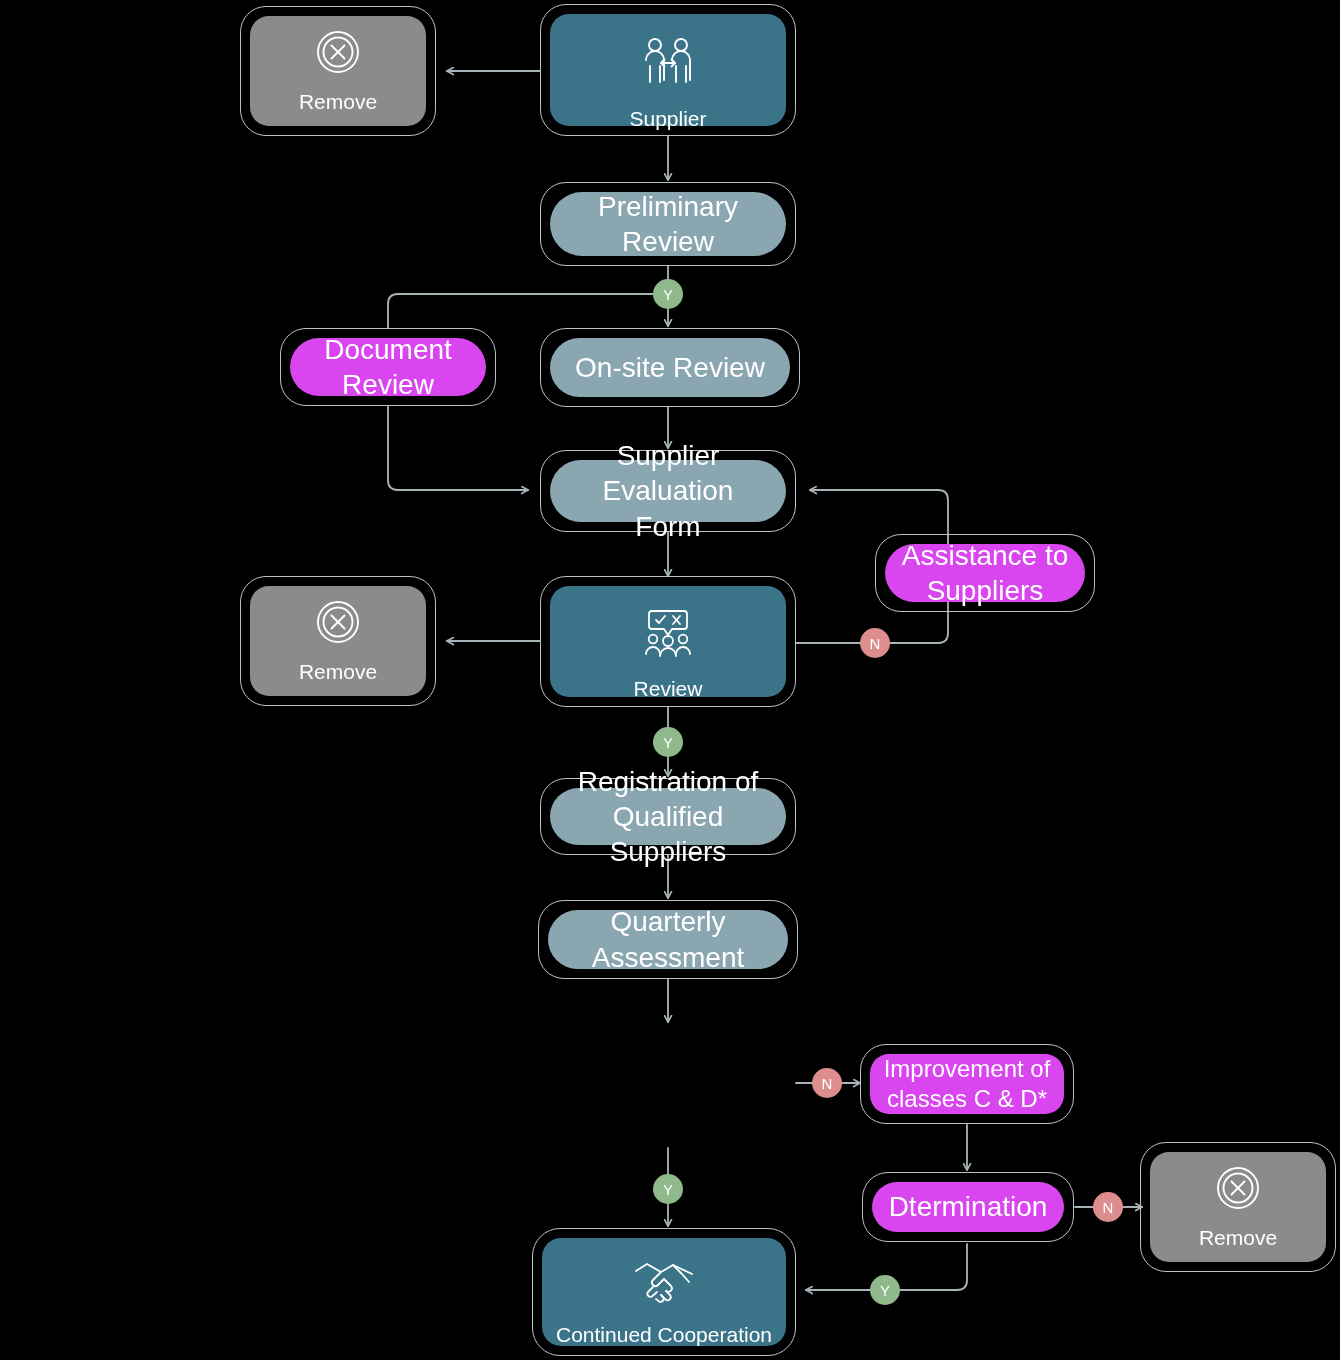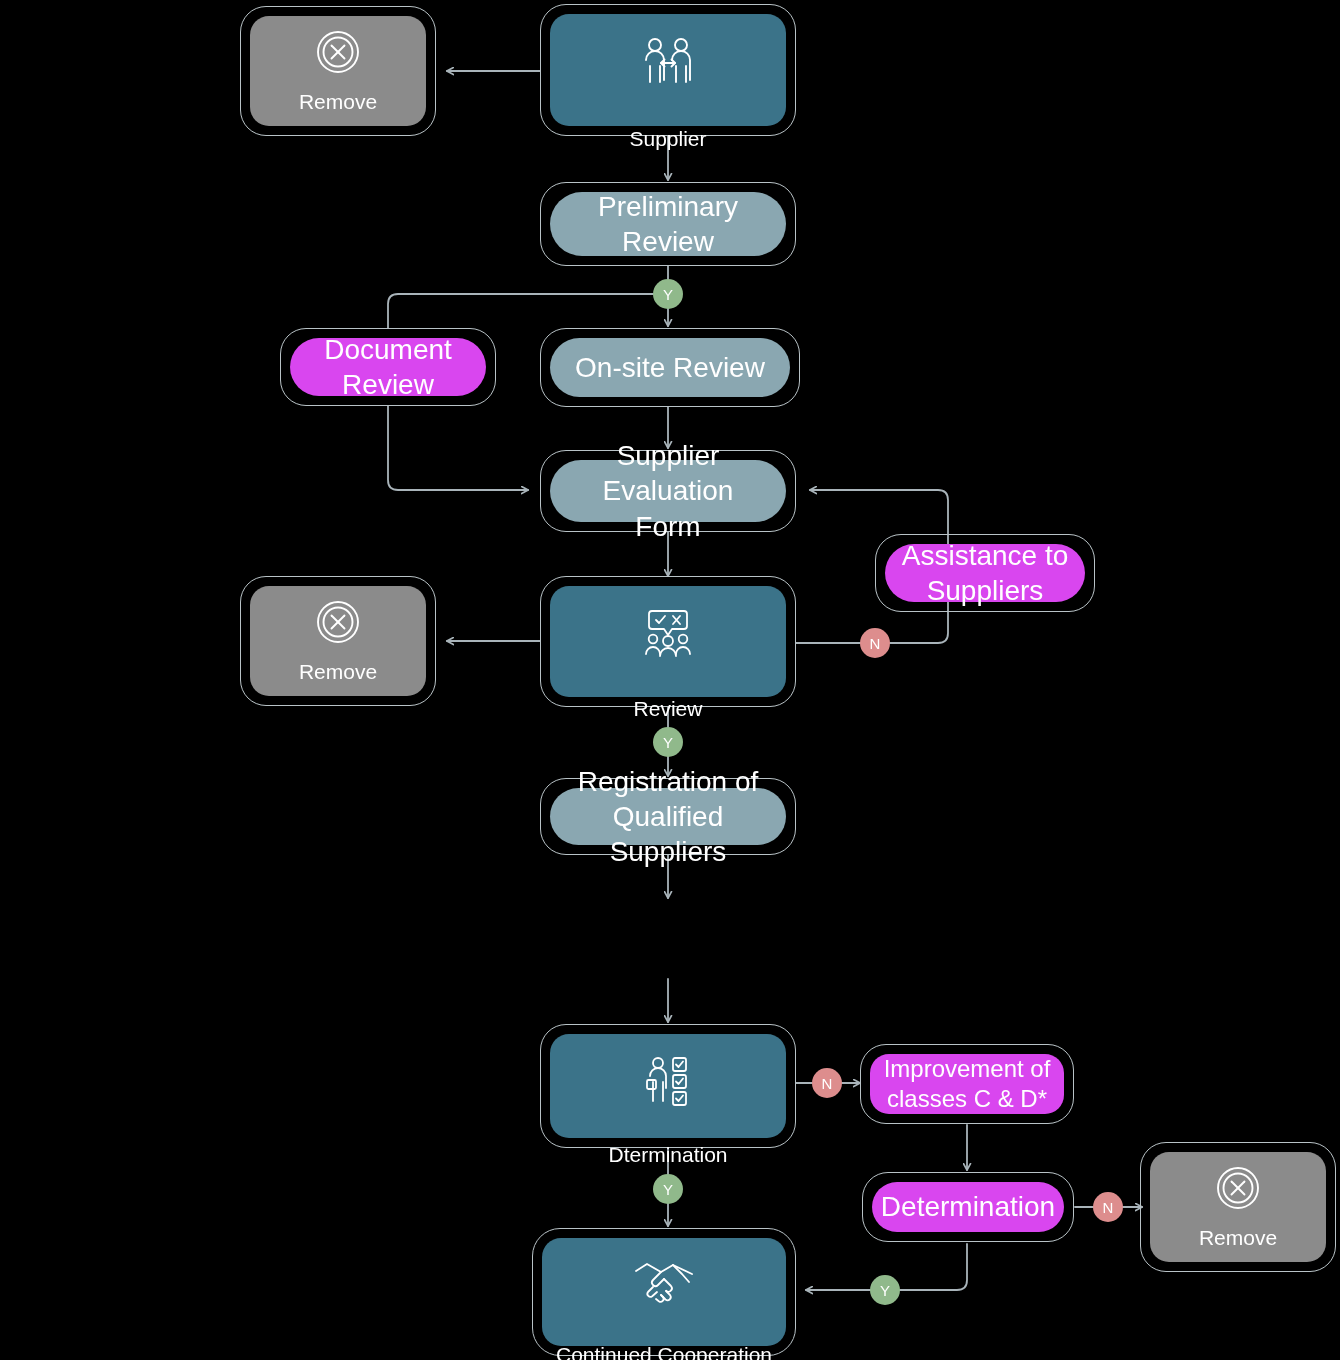--- a/index.html
+++ b/index.html
@@ -62,21 +62,21 @@
   .fill-teal   > .plate { background: #d946ef; }
   .fill-gray   > .plate { background: #8b8b8b; }
 
   
   .big   > .plate { font-size: 21px; }
   .mid   > .plate { font-size: 28px; border-radius: 32px; }
   .small > .plate { font-size: 24px; }
 
   .icon-node > .plate { justify-content: flex-start; padding-top: 22px; gap: 10px; }
   .icon-node .ico { display:block; }
-  .icon-node .label { margin-top: 20px; }
+  .icon-node .label { margin-top: 0; }
 
   .gray-node > .plate { justify-content: center; gap: 6px; }
   .gray-node .label { font-size: 21px; }
 
   
   .badge {
     position: absolute;
     width: 30px;
     height: 30px;
     border-radius: 50%;
@@ -244,50 +244,37 @@
     </div>
   </div>
 
   <div class="node fill-slate mid" style="left:540px; top:778px; width:256px; height:77px;">
     <div class="plate">
       <span class="label">Registration of
 Qualified Suppliers</span>
     </div>
   </div>
 
-
-  <div class="node fill-dark icon-node big" style="left:540px; top:1024px; width:256px; height:124px;">
-    <div class="plate">
-      <span class="ico">
-        <svg width="58" height="50" viewBox="0 0 58 50" fill="none" stroke="#ffffff" stroke-width="1.8" stroke-linecap="round" stroke-linejoin="round">
-          <circle cx="19" cy="7" r="5"></circle>
-          <path d="M11,20 a8,8 0 0 1 16,0 L27,32 M14,26 L14,45 M24,26 L24,45"></path>
-          <rect x="8" y="24" width="9" height="9" rx="1.4"></rect>
-          <rect x="34" y="2" width="13" height="13" rx="2"></rect>
-          <path d="M37,8.5 L39.5,11 L44,5.5"></path>
-          <rect x="34" y="19" width="13" height="13" rx="2"></rect>
-          <path d="M37,25.5 L39.5,28 L44,22.5"></path>
-          <rect x="34" y="36" width="13" height="13" rx="2"></rect>
-          <path d="M37,42.5 L39.5,45 L44,39.5"></path>
-        </svg>
-      </span>
-      <span class="label">Dtermination</span>
-    </div>
-  </div>
+  <div class="node fill-slate mid" style="left:538px; top:900px; width:260px; height:79px;">
+    <div class="plate">
+      <span class="label">Quarterly Assessment</span>
+    </div>
+  </div>
+
 
   <div class="node fill-teal small" style="left:860px; top:1044px; width:214px; height:80px;">
     <div class="plate">
       <span class="label">Improvement of
 classes C &amp; D*</span>
     </div>
   </div>
 
   <div class="node fill-teal mid" style="left:862px; top:1172px; width:212px; height:70px;">
     <div class="plate">
-      <span class="label">Determination</span>
+      <span class="label">Dtermination</span>
     </div>
   </div>
 
   <div class="node fill-gray gray-node" style="left:1140px; top:1142px; width:196px; height:130px;">
     <div class="plate">
       <span class="ico">
         <svg width="52" height="52" viewBox="0 0 52 52" fill="none" stroke="#ffffff" stroke-width="1.9" stroke-linecap="round">
           <circle cx="26" cy="26" r="20"></circle>
           <circle cx="26" cy="26" r="14.5"></circle>
           <line x1="19.5" y1="19.5" x2="32.5" y2="32.5"></line>

